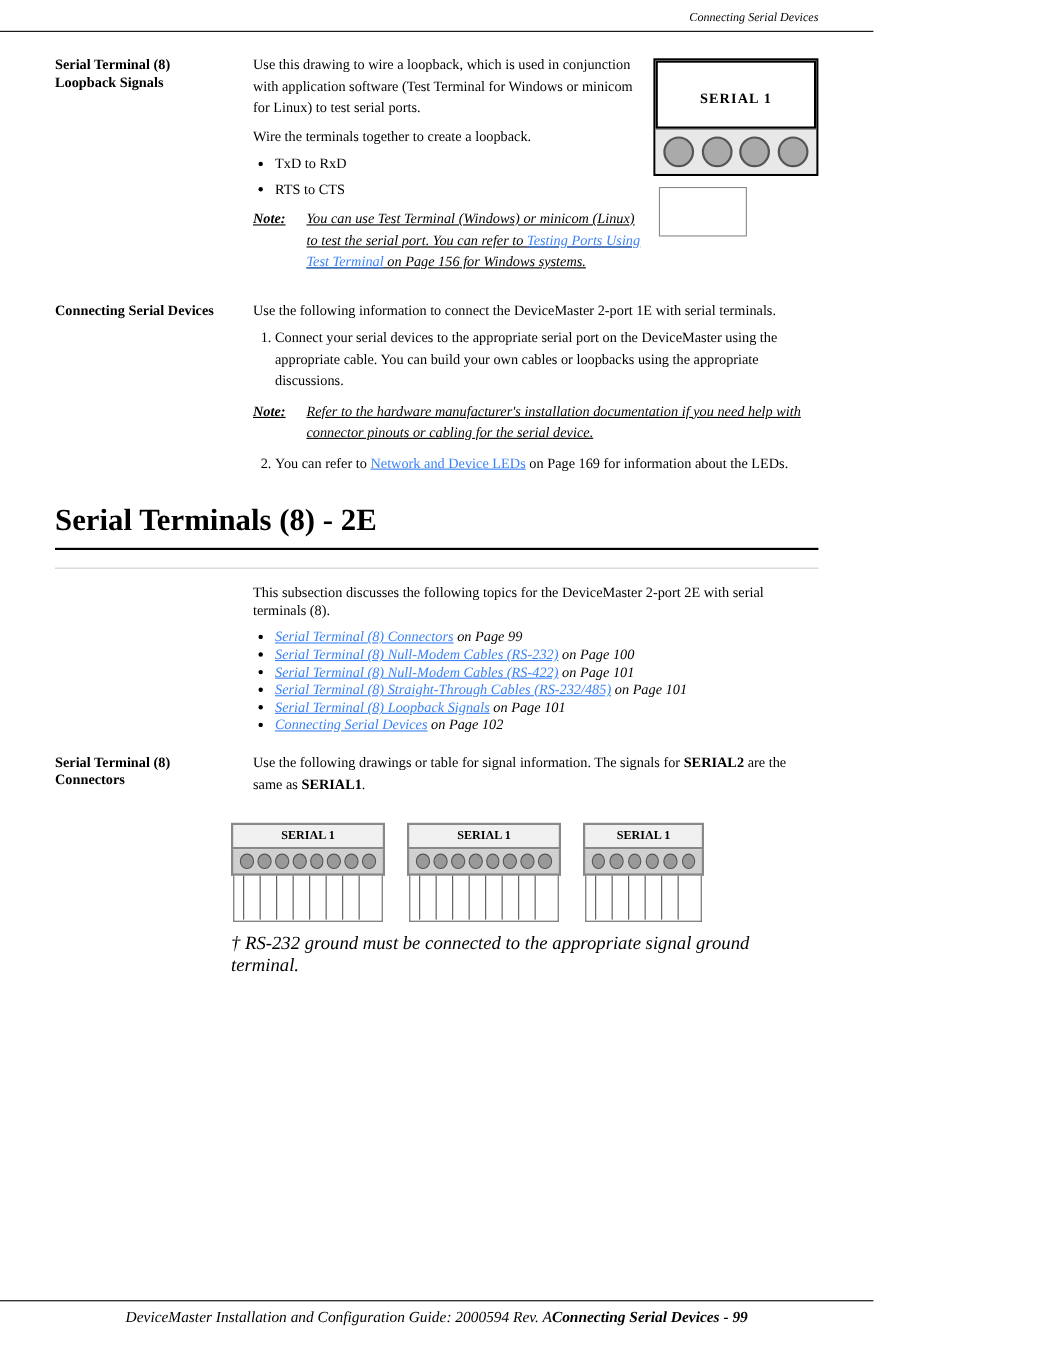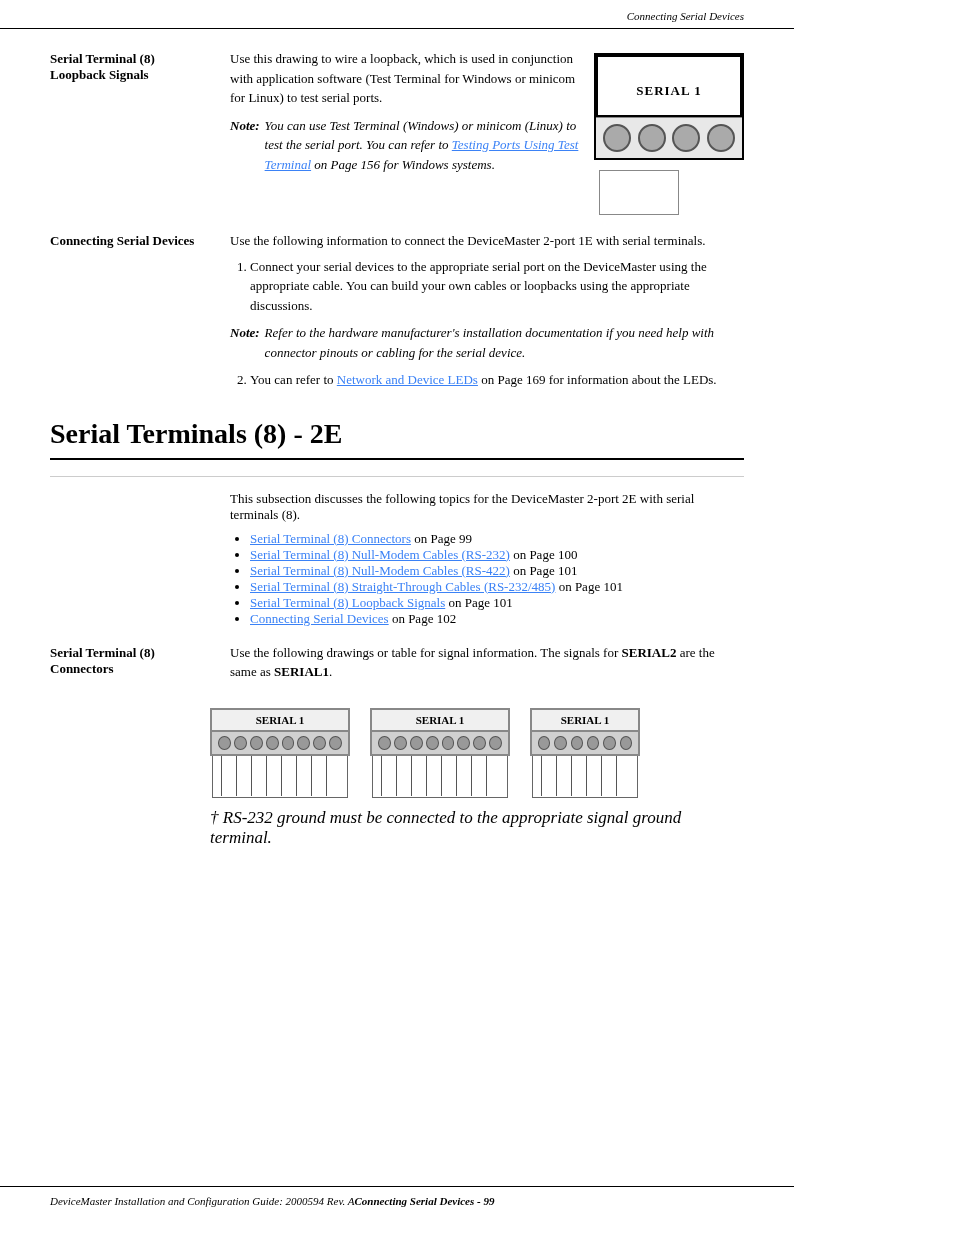--- a/index.html
+++ b/index.html
@@ -63,23 +63,24 @@
       margin-left: 20px;
       margin-bottom: 6px;
     }
 
     .section-content ul li {
       margin-bottom: 3px;
     }
 
     .note-block {
       display: flex;
-      gap: 5px;
+      gap: 19px;
       margin: 8px 0;
       font-style: italic;
+      text-decoration: underline;
     }
 
     .note-label {
       font-weight: bold;
       font-style: italic;
       white-space: nowrap;
     }
 
     .note-text {
       font-style: italic;
@@ -224,22 +225,22 @@
 
     
     .page-footer {
       position: absolute;
       bottom: 20px;
       left: 0;
       right: 0;
       padding: 8px 50px;
       border-top: 1px solid #000;
       display: flex;
-      justify-content: flex-start;
-      font-size: 11px;
+      justify-content: center;
+      font-size: 14px;
       font-style: italic;
     }
 
     .footer-right {
       font-weight: bold;
       font-style: italic;
     }
   </style>
 </head>
 <body>
@@ -251,20 +252,25 @@
   </div>
 
   <div class="content">
 
     <div class="section-row">
       <div class="section-label">Serial Terminal (8) Loopback Signals</div>
       <div class="section-content">
         <div class="serial-image-area">
           <div class="text-col">
             <p>Use this drawing to wire a loopback, which is used in conjunction with application software (Test Terminal for Windows or minicom for Linux) to test serial ports.</p>
+            <p>Wire the terminals together to create a loopback.</p>
+            <ul>
+              <li>TxD to RxD</li>
+              <li>RTS to CTS</li>
+            </ul>
             <div class="note-block">
               <span class="note-label">Note:</span>
               <span class="note-text">You can use Test Terminal (Windows) or minicom (Linux) to test the serial port. You can refer to <a href="#">Testing Ports Using Test Terminal</a> on Page 156 for Windows systems.</span>
             </div>
           </div>
 
           <div>
             <div class="serial-box">
               <div class="serial-box-top">
                 <span style="font-size:13px; font-weight:bold; letter-spacing:1px;">SERIAL 1</span>
@@ -300,21 +306,21 @@
     </div>
 
     <div>
       <h2 class="section-heading">Serial Terminals (8) - 2E</h2>
       <hr class="divider">
       <hr class="thin-divider">
     </div>
 
     <div style="margin-left: 180px; margin-bottom: 16px;">
       <p>This subsection discusses the following topics for the DeviceMaster 2-port 2E with serial terminals (8).</p>
-      <ul style="margin-top:8px; margin-left:20px;">
+      <ul style="margin-top:8px; margin-left:20px;font-style:italic;">
         <li><a href="#">Serial Terminal (8) Connectors</a> on Page 99</li>
         <li><a href="#">Serial Terminal (8) Null-Modem Cables (RS-232)</a> on Page 100</li>
         <li><a href="#">Serial Terminal (8) Null-Modem Cables (RS-422)</a> on Page 101</li>
         <li><a href="#">Serial Terminal (8) Straight-Through Cables (RS-232/485)</a> on Page 101</li>
         <li><a href="#">Serial Terminal (8) Loopback Signals</a> on Page 101</li>
         <li><a href="#">Connecting Serial Devices</a> on Page 102</li>
       </ul>
     </div>
 
     <div class="section-row">

